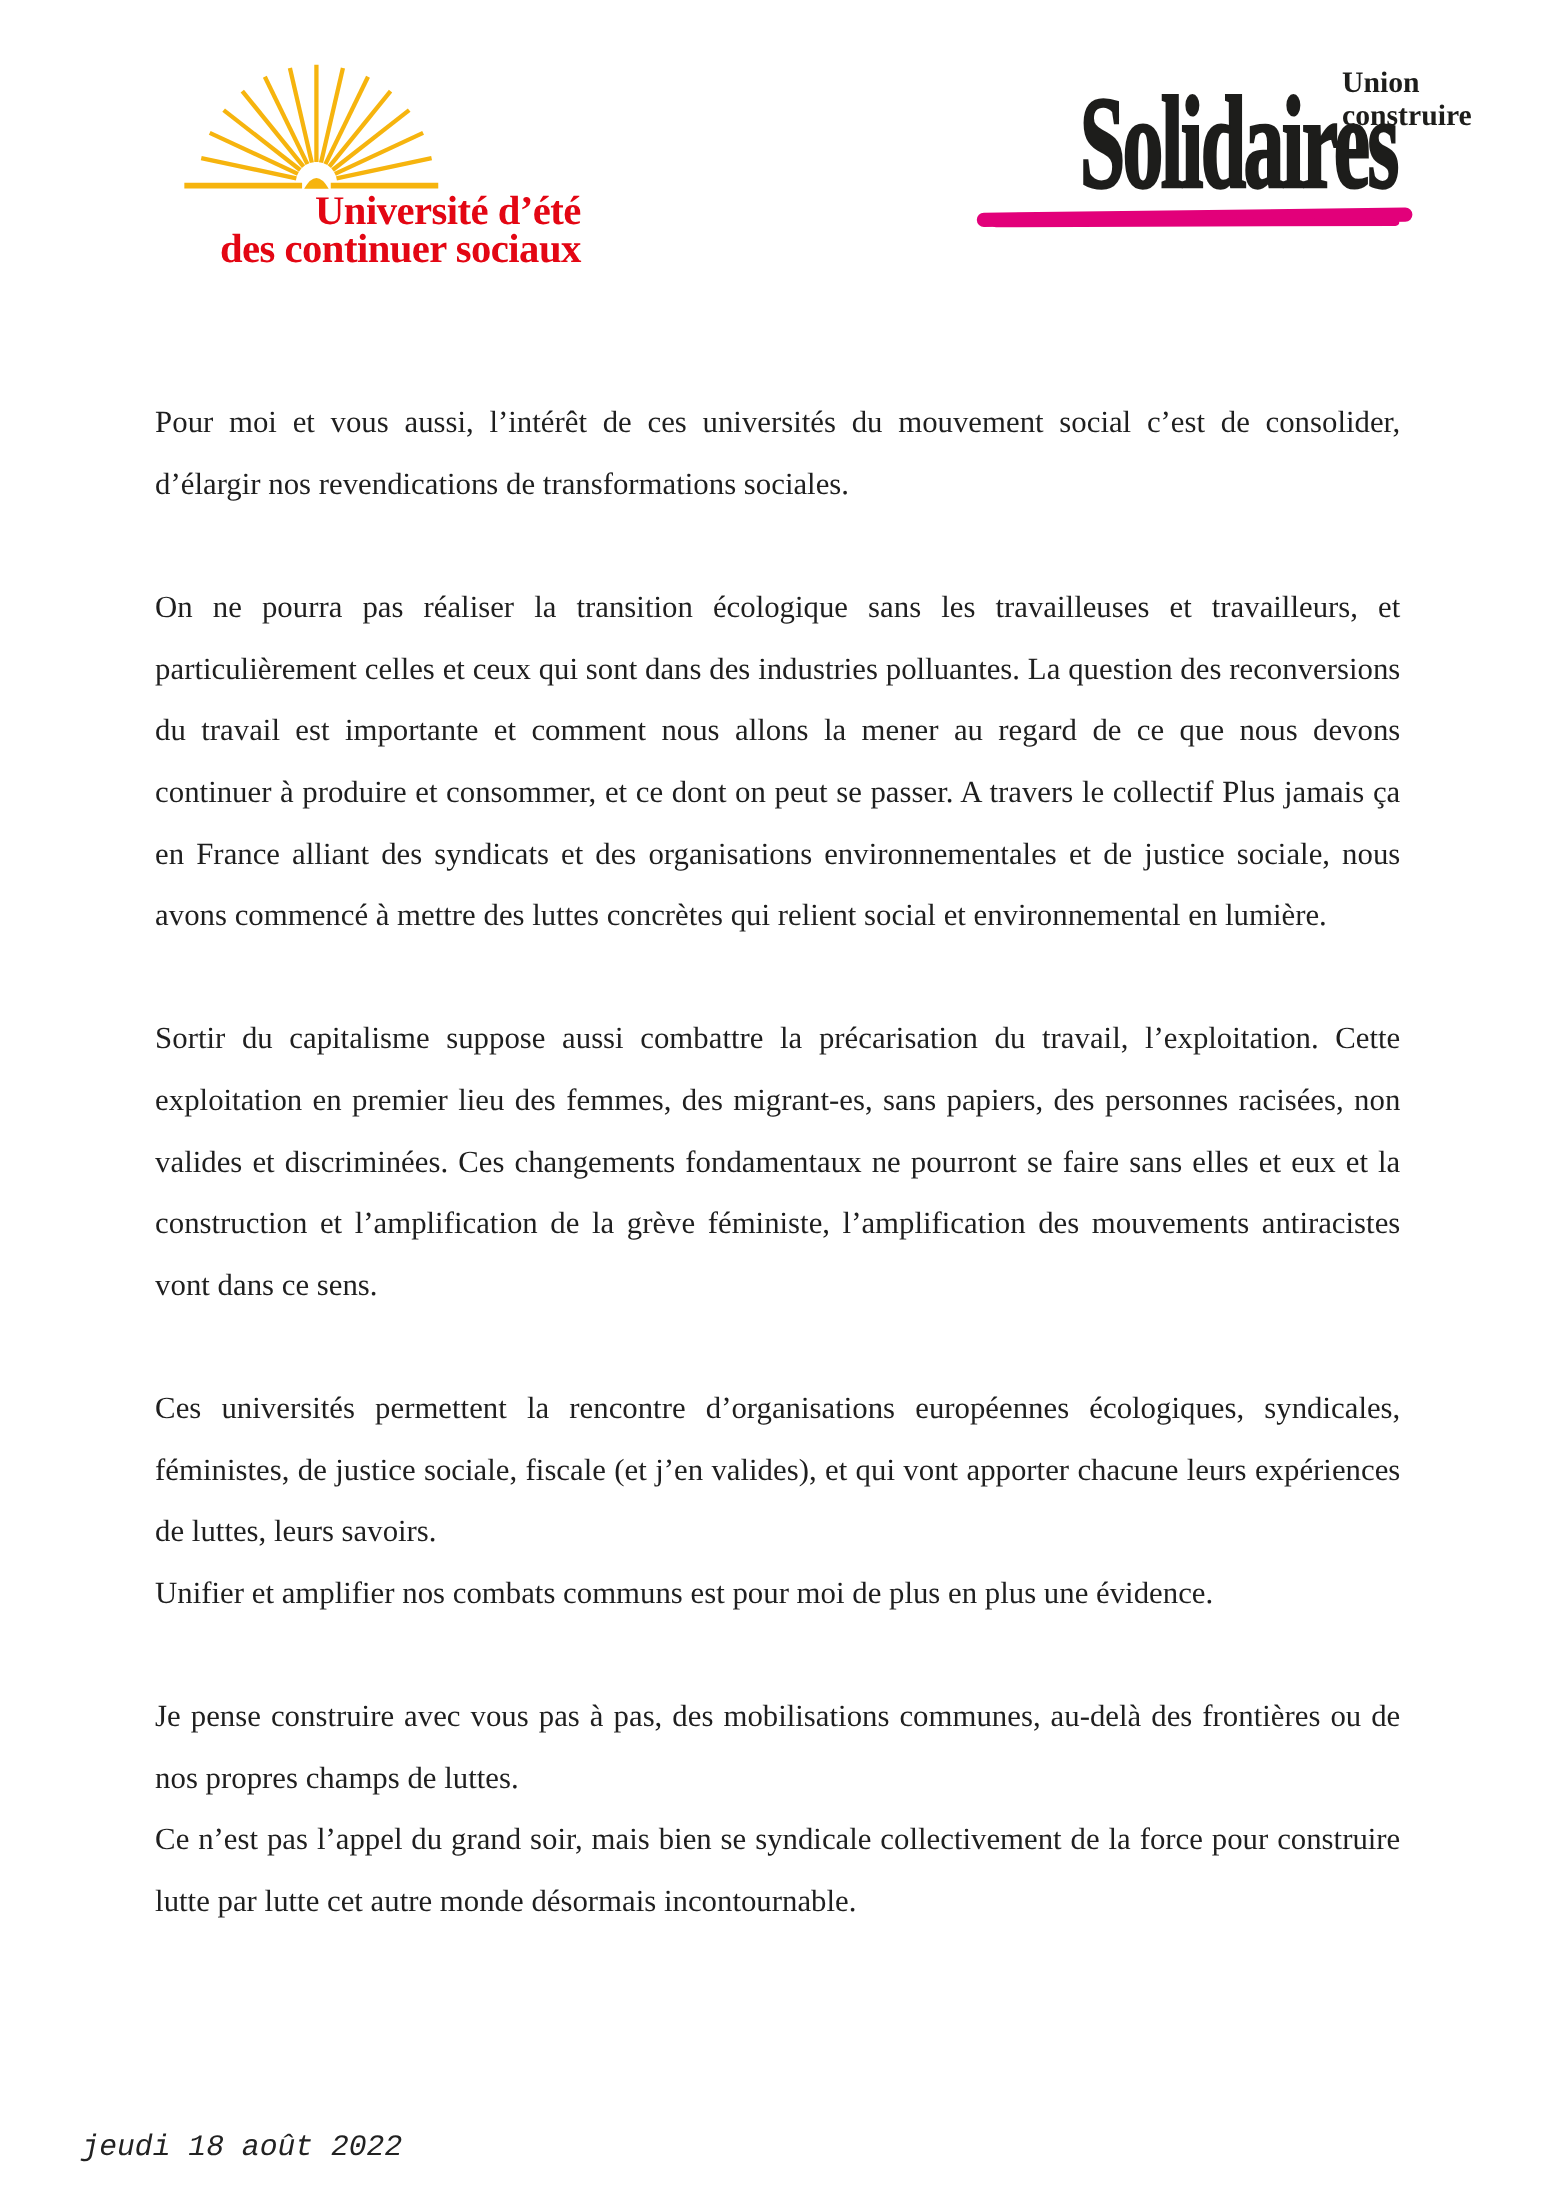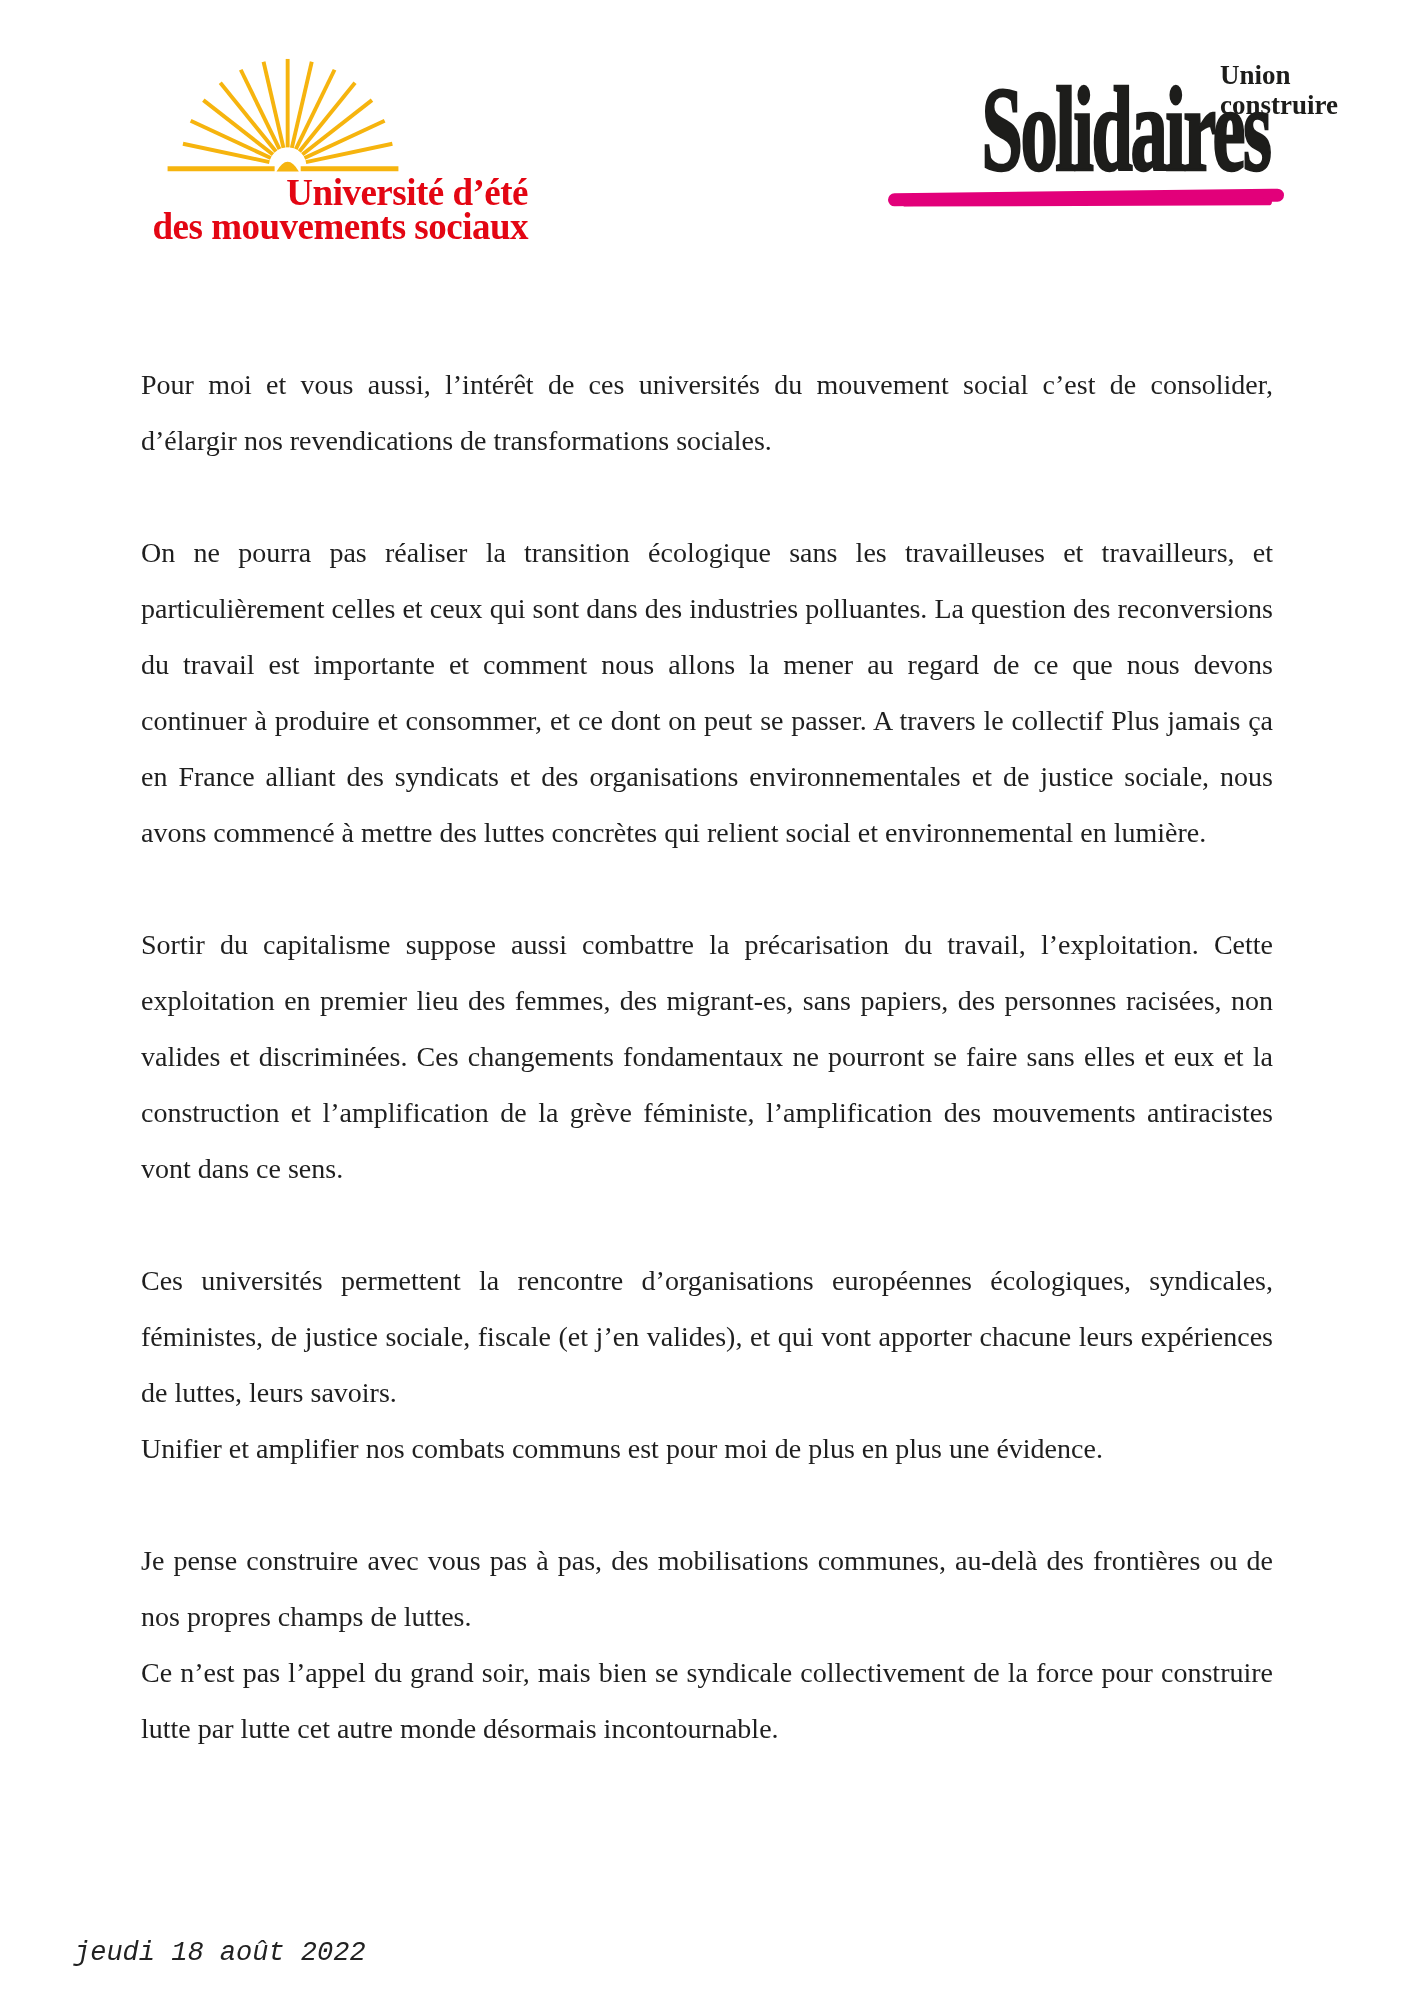--- a/index.html
+++ b/index.html
@@ -81,21 +81,21 @@
     </g>
     <g stroke="currentColor" stroke-width="5.5" fill="none">
       <line x1="6" y1="136" x2="121" y2="136"></line>
       <line x1="149" y1="136" x2="254" y2="136"></line>
     </g>
     <path d="M 123 139 Q 135 118 147 139 Z" fill="currentColor" stroke="none"></path>
   </svg>
 
   <div class="univ-text">
     <div>Université d’été</div>
-    <div>des mouvements sociaux</div>
+    <div>des continuer sociaux</div>
   </div>
 
   <div class="union-tagline">
     <div>Union</div>
     <div>construire</div>
   </div>
   <div class="wordmark">Solidaires</div>
   <div class="brush"></div>
 
 </header>

